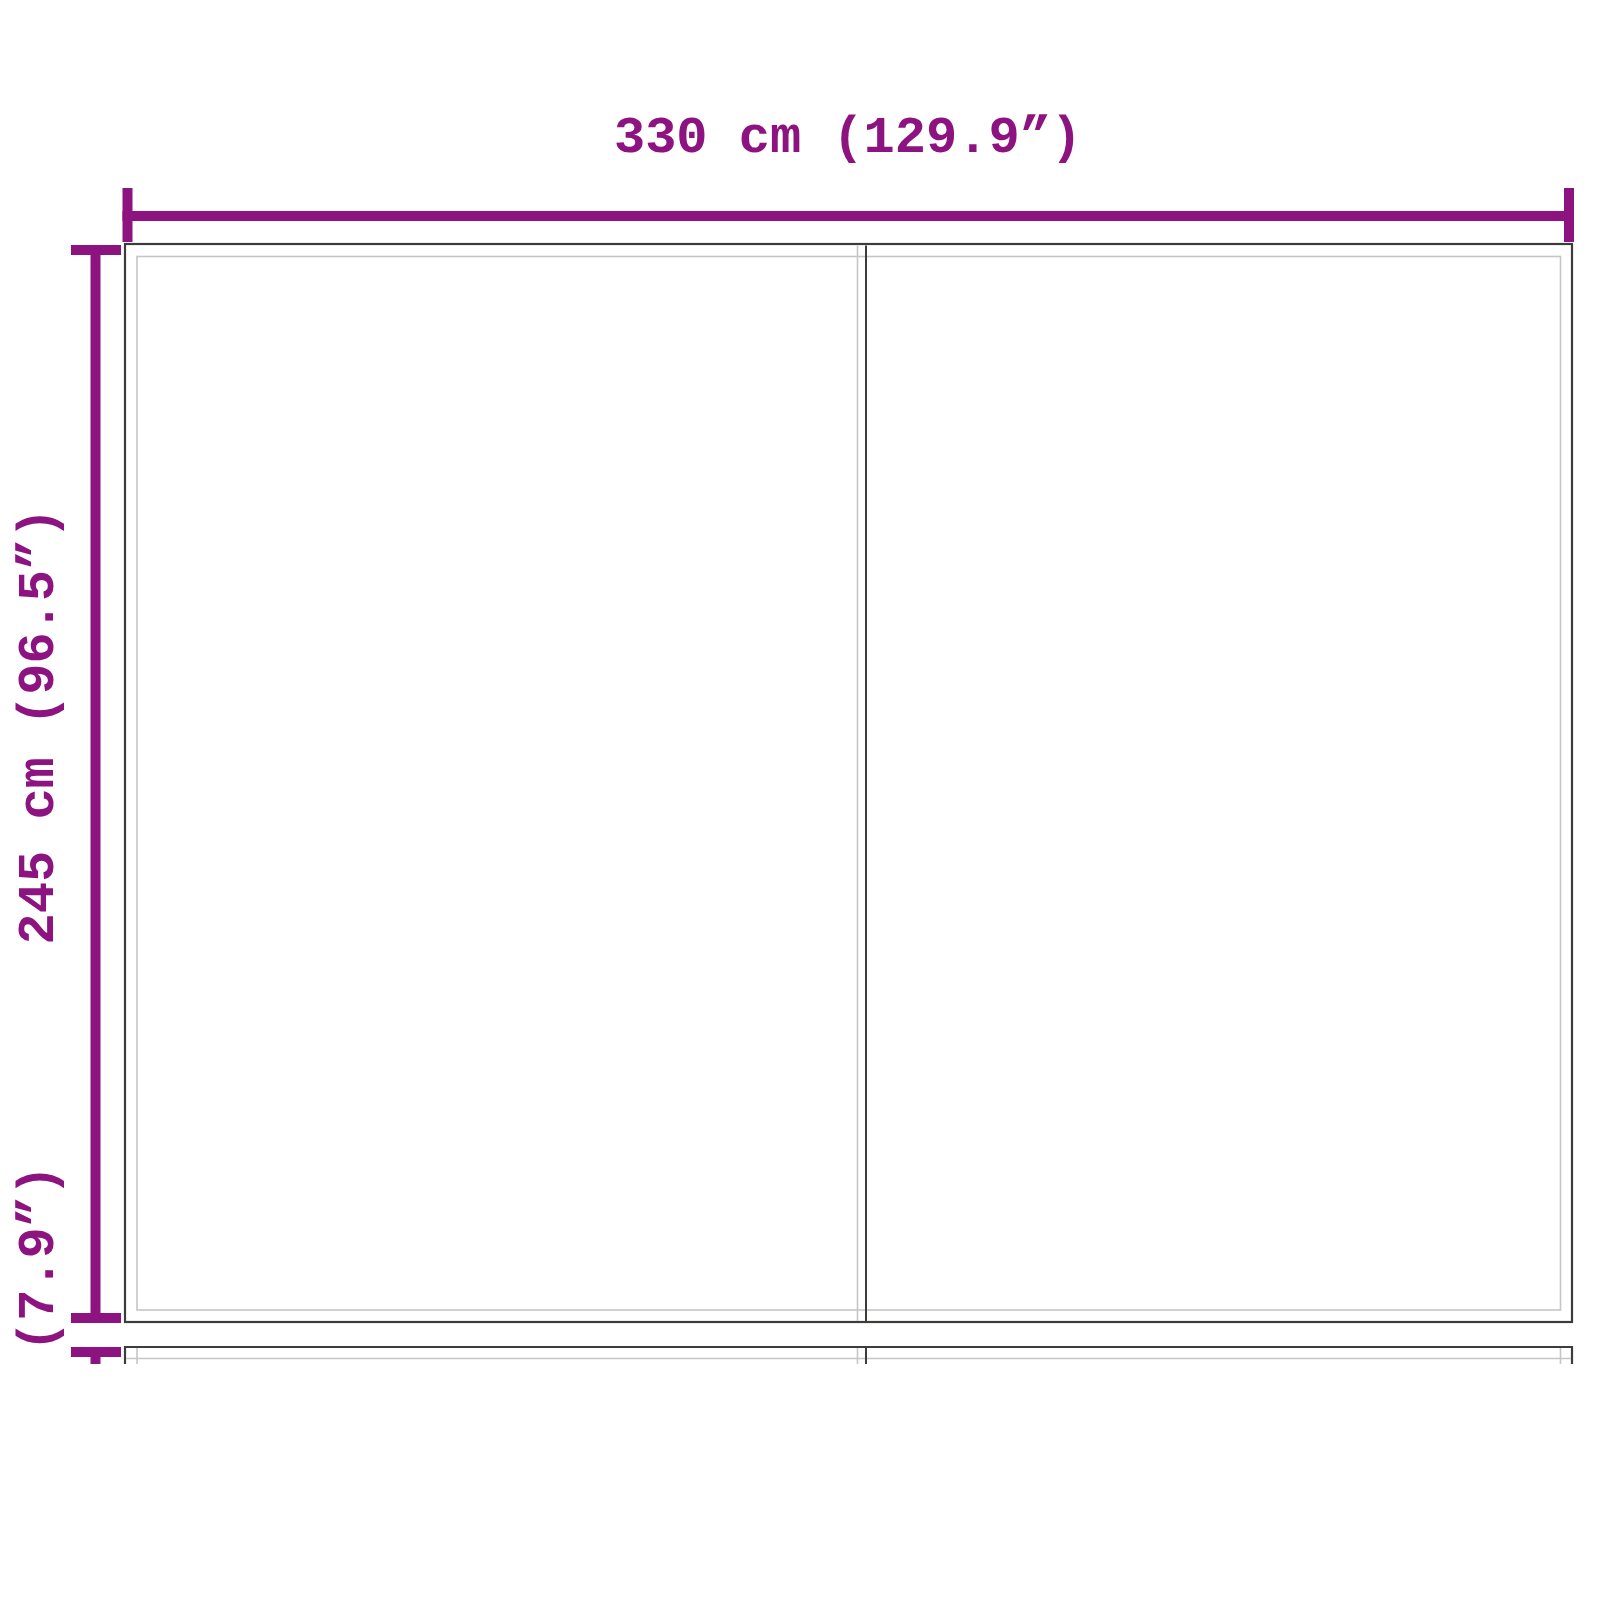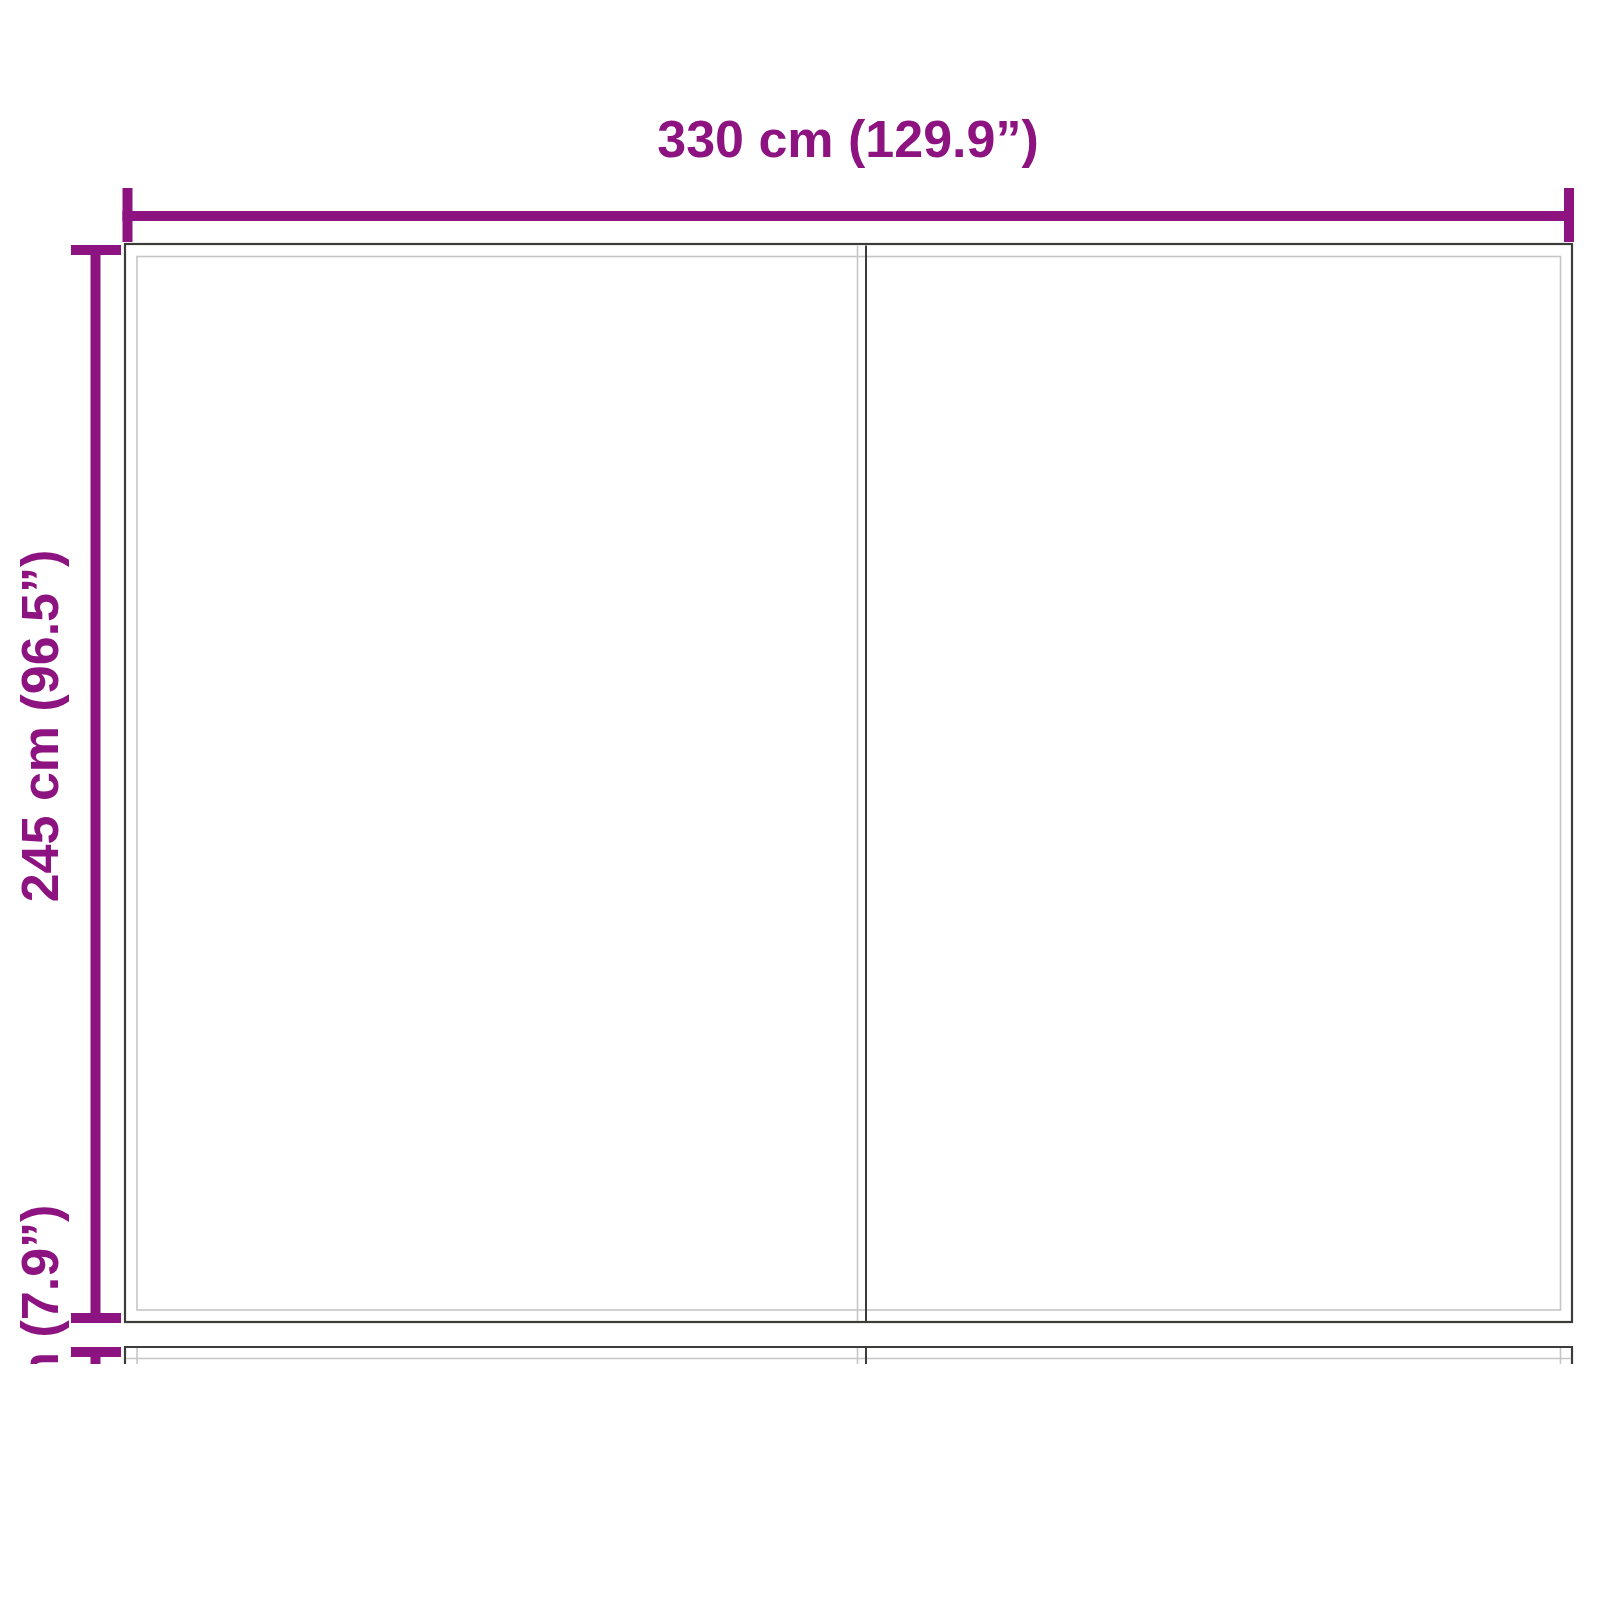--- a/index.html
+++ b/index.html
@@ -5,21 +5,21 @@
   html, body {
     margin: 0;
     padding: 0;
     background: #ffffff;
   }
   .canvas {
     position: relative;
     width: 1600px;
     height: 1364px;
     background: var(--bg, #ffffff);
-    font-family: Liberation Sans, sans-serif;
+    font-family: Liberation Mono, monospace;
     overflow: hidden;
   }
   .canvas svg {
     position: absolute;
     left: 0;
     top: 0;
   }
   .dim-label {
     position: absolute;
     color: var(--accent, #8C1380);

